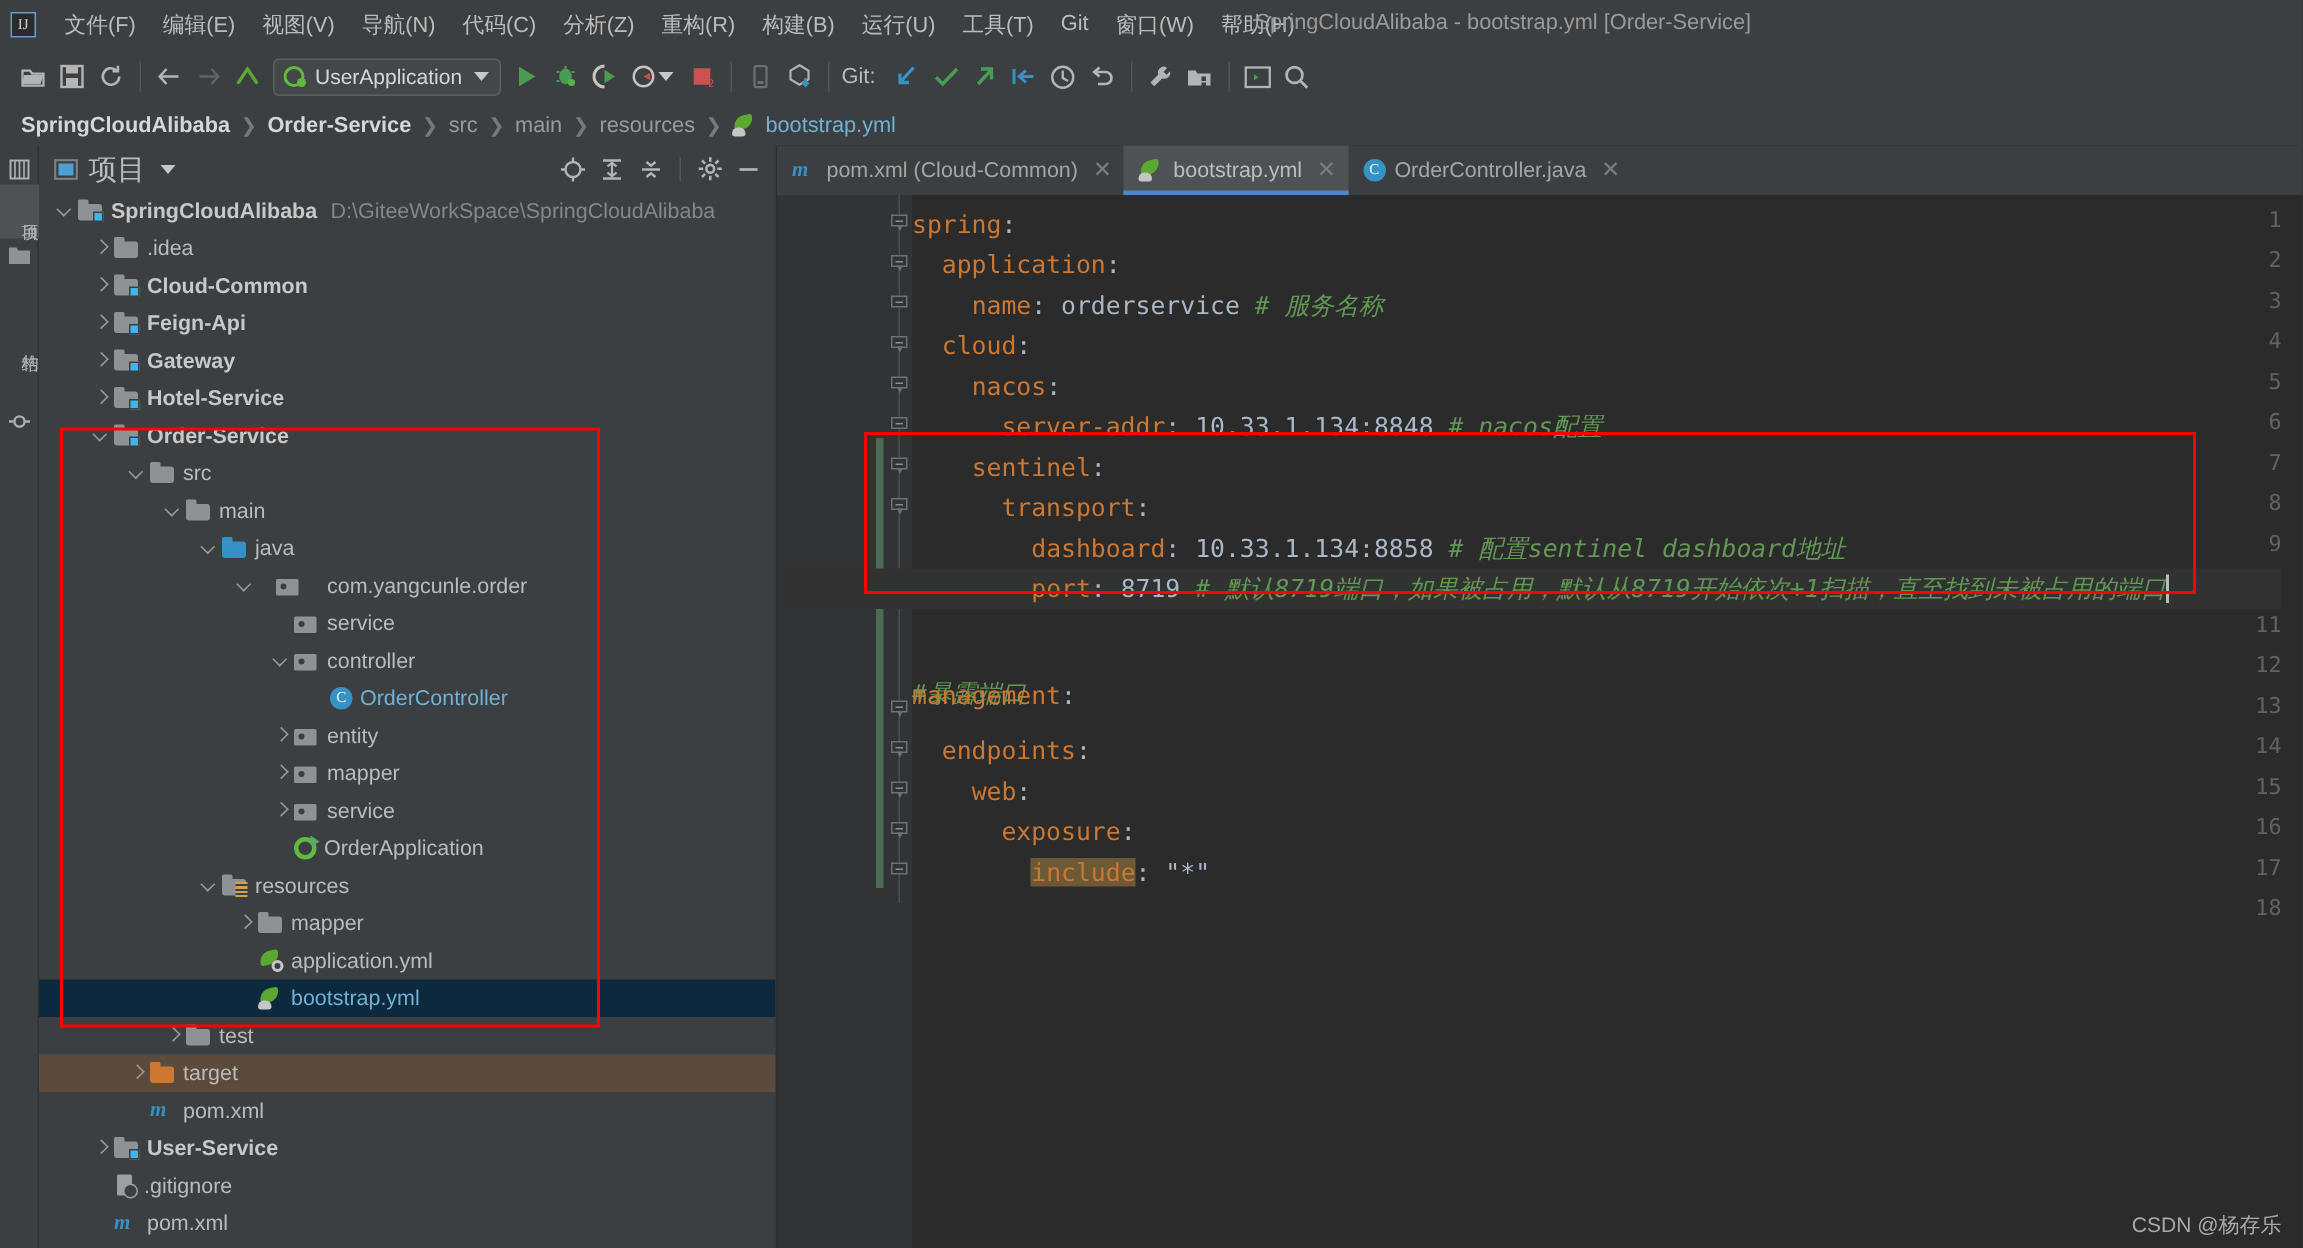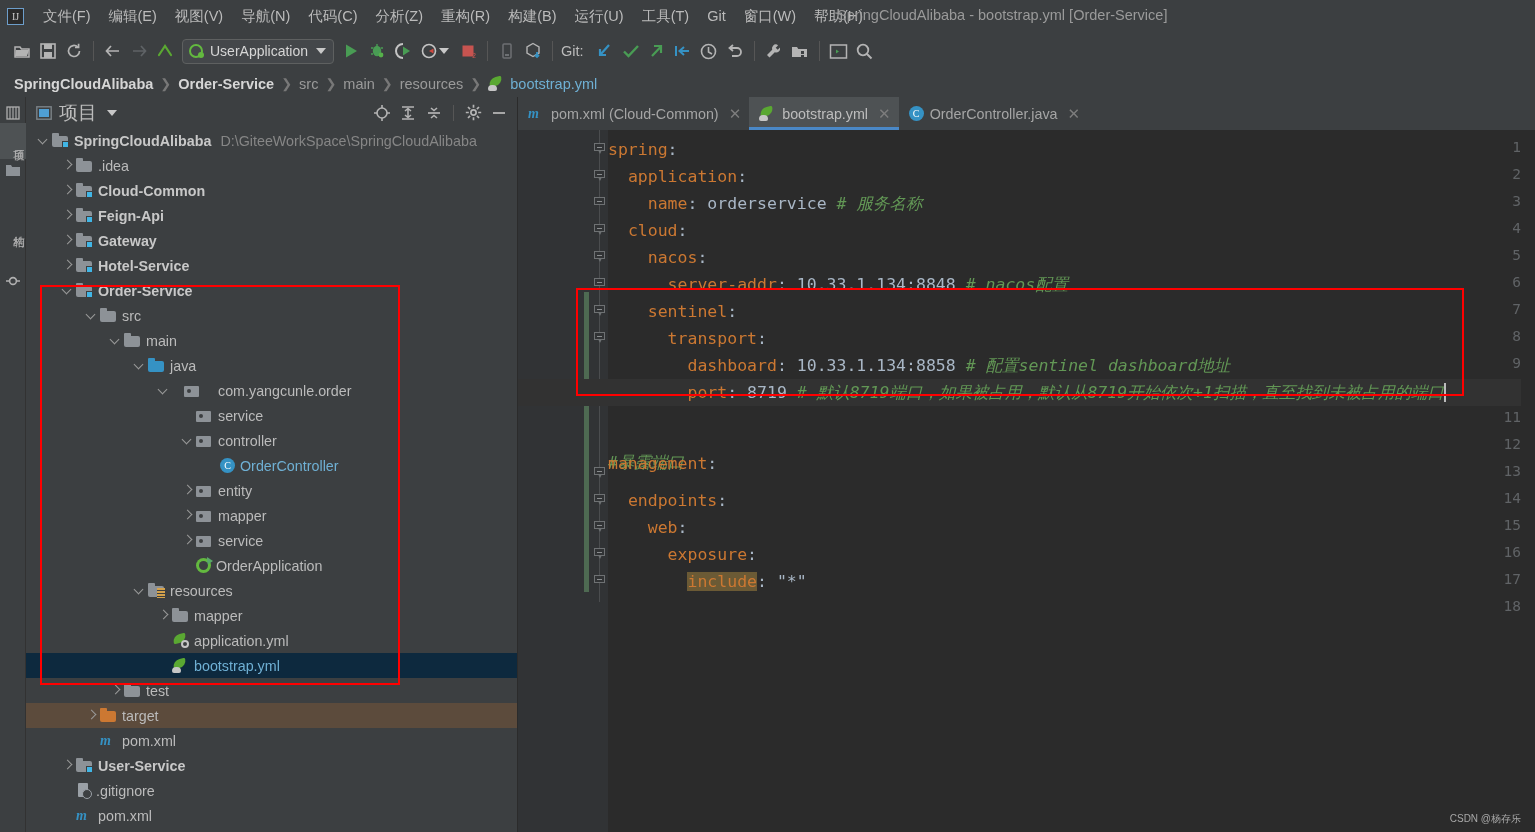--- a/index.html
+++ b/index.html
@@ -242,21 +242,21 @@
   .v  { color: #a9b7c6; }      
   .c  { color: #629755; font-style: italic; }  
   .hl { background: #6b5a35; }
   .caret {
     display: inline-block; width: 2px; height: 19px; background: #bbbbbb;
     vertical-align: -4px;
   }
   .rightgut { position: absolute; right: 0; top: 0; width: 14px; height: 702px; background: #2b2b2b; }
 
   .watermark {
-    position: absolute; right: 14px; bottom: 6px; font-size: 10px; color: #a8a8a8;
+    position: absolute; right: 14px; bottom: 6px; font-size: 14px; color: #a8a8a8;
   }
   svg { display: block; }
 </style>
 </head>
 <body>
 
 <div id="app">
 
   <div class="menubar">
     <div class="ij-logo">IJ</div>

